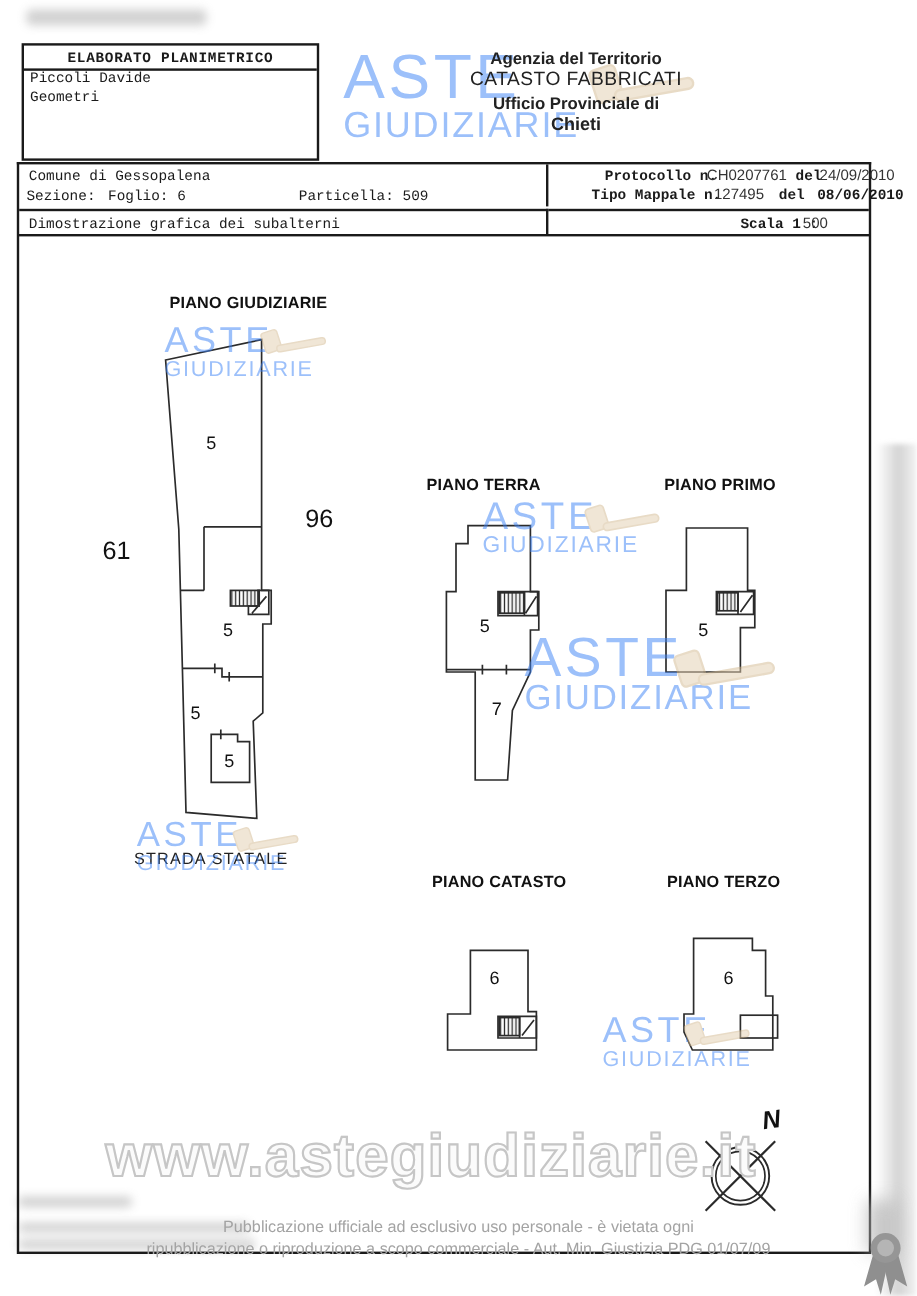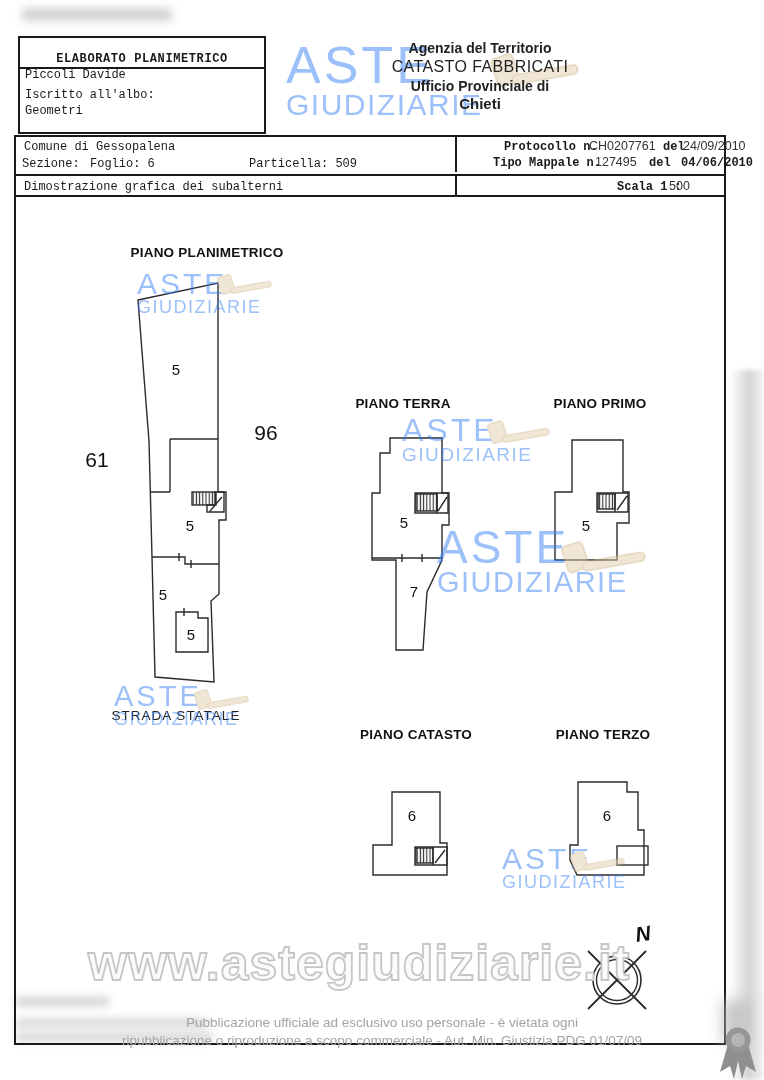--- a/index.html
+++ b/index.html
@@ -7,21 +7,21 @@
        font-family:"Liberation Sans","DejaVu Sans",sans-serif;color:#1a1a1a;}
   .abs{position:absolute;}
   .mono{font-family:"Liberation Mono","DejaVu Sans Mono",monospace;}
 
   
   .blur{position:absolute;background:#9a9a9a;border-radius:4px;filter:blur(4px);opacity:.45;z-index:0;}
 
   
   #elab-box{left:18px;top:36px;width:244px;height:94px;border:2px solid #1a1a1a;z-index:1;background:transparent;}
   #elab-title{border-bottom:2px solid #1a1a1a;text-align:center;font-weight:bold;font-size:12px;
-              letter-spacing:.6px;padding:14px 0 1px;}
+              letter-spacing:.6px;padding:4px 0 1px;}
   .elab-line{font-size:12px;line-height:1.15;padding-left:5px;}
   #elab-prov-row{display:flex;font-size:12px;padding:0 18px 0 5px;margin-top:9px;}
   #elab-prov-row .sp{flex:1;}
 
   
   #agency{left:368px;top:40px;width:224px;text-align:center;color:#222;z-index:1;}
   #agency .a1{font-size:14px;font-weight:bold;}
   #agency .a2{font-size:16px;font-weight:normal;letter-spacing:.4px;margin-top:2px;}
   #agency .a3{font-size:14px;font-weight:bold;margin-top:2px;}
   #agency .a4{font-size:15px;font-weight:bold;margin-top:1px;}
@@ -72,21 +72,20 @@
 <body>
 
 <div class="blur" style="left:22px;top:8px;width:150px;height:13px;"></div>
 <div class="blur" style="left:15px;top:997px;width:95px;height:9px;"></div>
 <div class="blur" style="left:15px;top:1019px;width:193px;height:8px;"></div>
 <div class="blur" style="left:15px;top:1033px;width:198px;height:8px;"></div>
 
 <div id="elab-box" class="abs mono">
   <div id="elab-title">ELABORATO PLANIMETRICO</div>
   <div class="elab-line">Piccoli Davide</div>
-  <div class="elab-line" style="margin-top:6px;">Iscritto all'albo:</div>
   <div class="elab-line" style="margin-top:2px;">Geometri</div>
 </div>
 
 <div id="agency" class="abs">
   <div class="a1">Agenzia del Territorio</div>
   <div class="a2">CATASTO FABBRICATI</div>
   <div class="a3">Ufficio Provinciale di</div>
   <div class="a4">Chieti</div>
 </div>
 
@@ -98,21 +97,21 @@
     <span class="fld" style="left:233px;top:20px;">Particella: 509</span>
   </div>
   <div id="cell-tr" class="cell">
     <span class="fld" style="left:13px;top:3px;font-weight:bold;">Protocollo n.</span>
     <span class="fld sansval" style="left:98px;top:2px;">CH0207761</span>
     <span class="fld" style="left:172px;top:3px;font-weight:bold;">del</span>
     <span class="fld sansval" style="left:192px;top:2px;">24/09/2010</span>
     <span class="fld" style="left:2px;top:19px;font-weight:bold;">Tipo Mappale n.</span>
     <span class="fld sansval" style="left:104px;top:18px;">127495</span>
     <span class="fld" style="left:158px;top:19px;font-weight:bold;">del</span>
-    <span class="fld" style="left:190px;top:19px;font-weight:bold;">04/06/2010</span>
+    <span class="fld" style="left:190px;top:19px;font-weight:bold;">08/06/2010</span>
   </div>
   <div id="cell-bl" class="cell">
     <span class="fld" style="left:8px;top:4px;">Dimostrazione grafica dei subalterni</span>
   </div>
   <div id="cell-br" class="cell">
     <span class="fld" style="left:160px;top:4px;font-weight:bold;">Scala 1 :</span>
     <span class="fld sansval" style="left:212px;top:3px;">500</span>
   </div>
 </div>
 
@@ -160,21 +159,21 @@
     </g>
 
     <g>
       <circle cx="617" cy="980" r="24" stroke-width="1.6"></circle>
       <circle cx="617" cy="980" r="20.5" stroke-width="1.4"></circle>
       <path d="M588,951 L646,1009 M588,1009 L646,951" stroke-width="1.8"></path>
     </g>
   </g>
 </svg>
 
-<div class="lbl plan-title" style="left:207px;top:245px;">PIANO PLANIMETRICO</div>
+<div class="lbl plan-title" style="left:207px;top:245px;">PIANO GIUDIZIARIE</div>
 <div class="lbl num" style="left:176px;top:361px;">5</div>
 <div class="lbl bignum" style="left:97px;top:448px;">61</div>
 <div class="lbl bignum" style="left:266px;top:421px;">96</div>
 <div class="lbl num" style="left:190px;top:517px;">5</div>
 <div class="lbl num" style="left:163px;top:586px;">5</div>
 <div class="lbl num" style="left:191px;top:626px;">5</div>
 <div class="lbl road" style="left:176px;top:708px;">STRADA STATALE</div>
 
 <div class="lbl plan-title" style="left:403px;top:396px;">PIANO TERRA</div>
 <div class="lbl num" style="left:404px;top:514px;">5</div>

